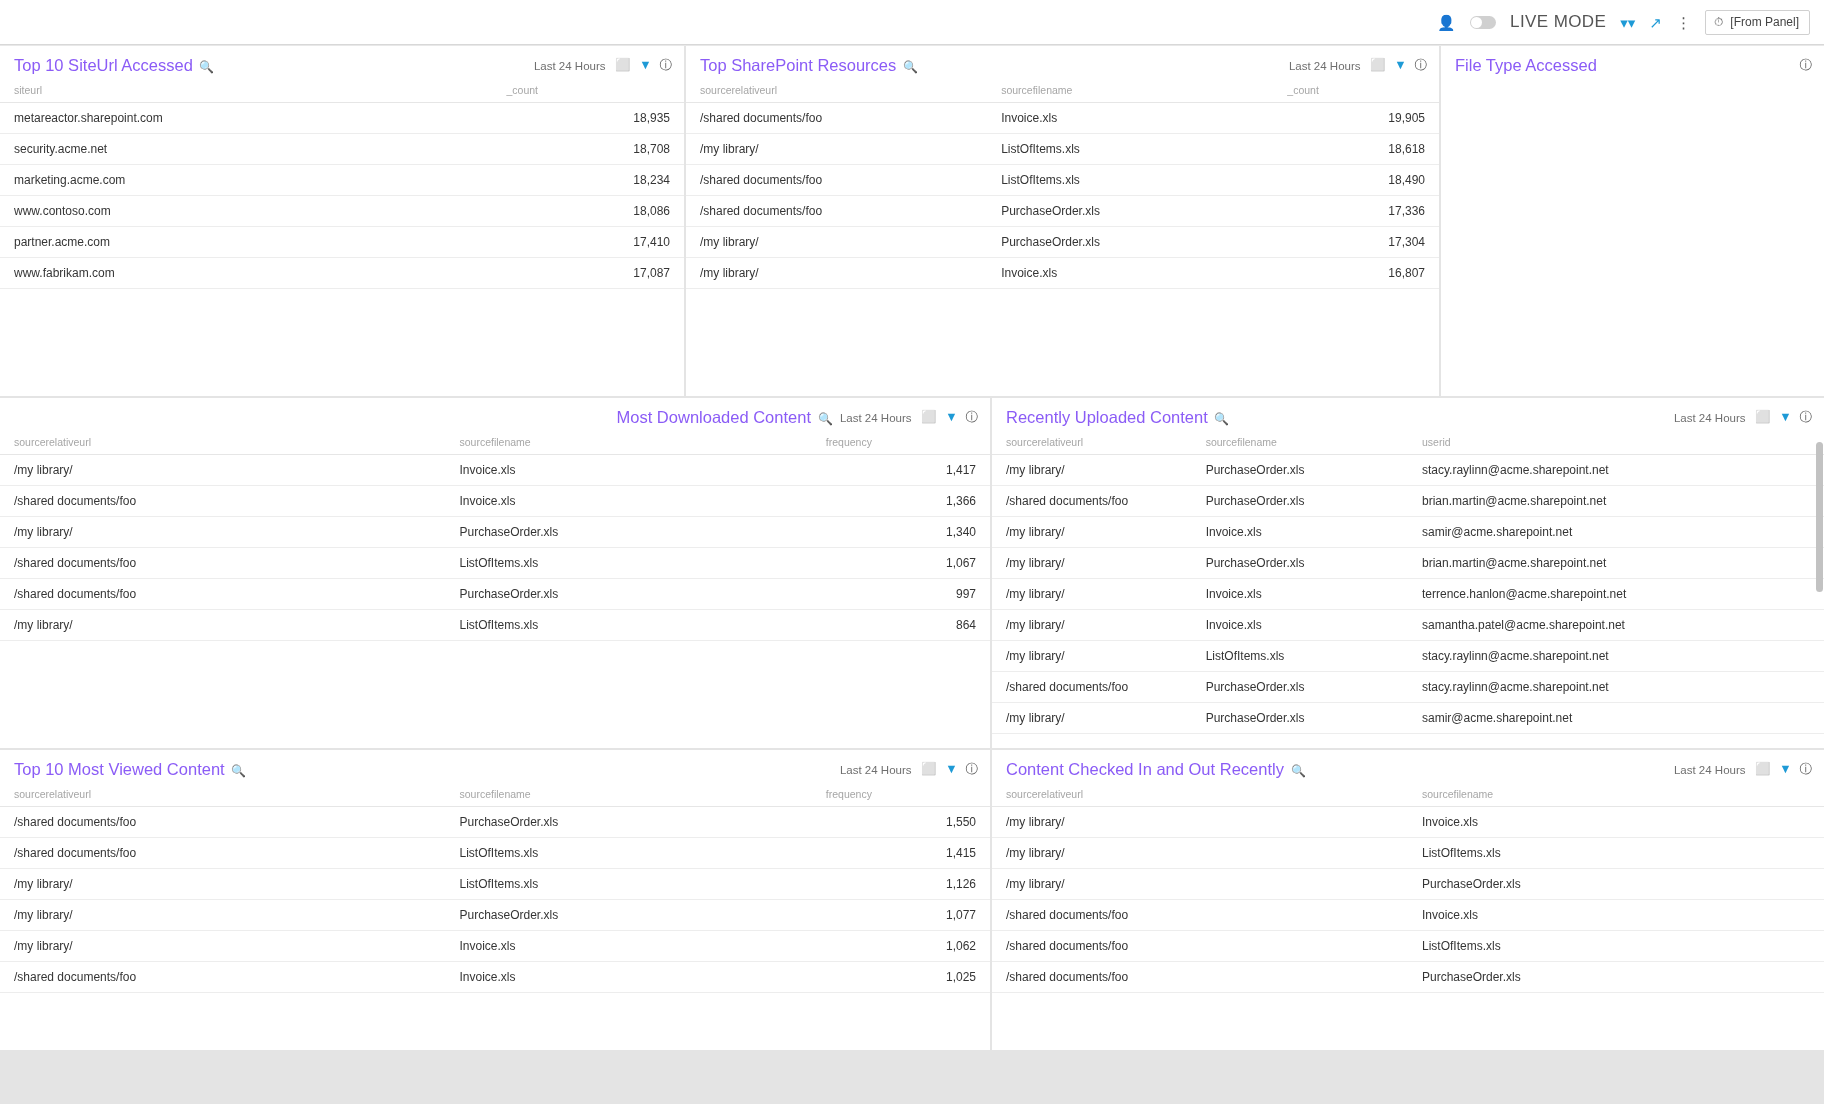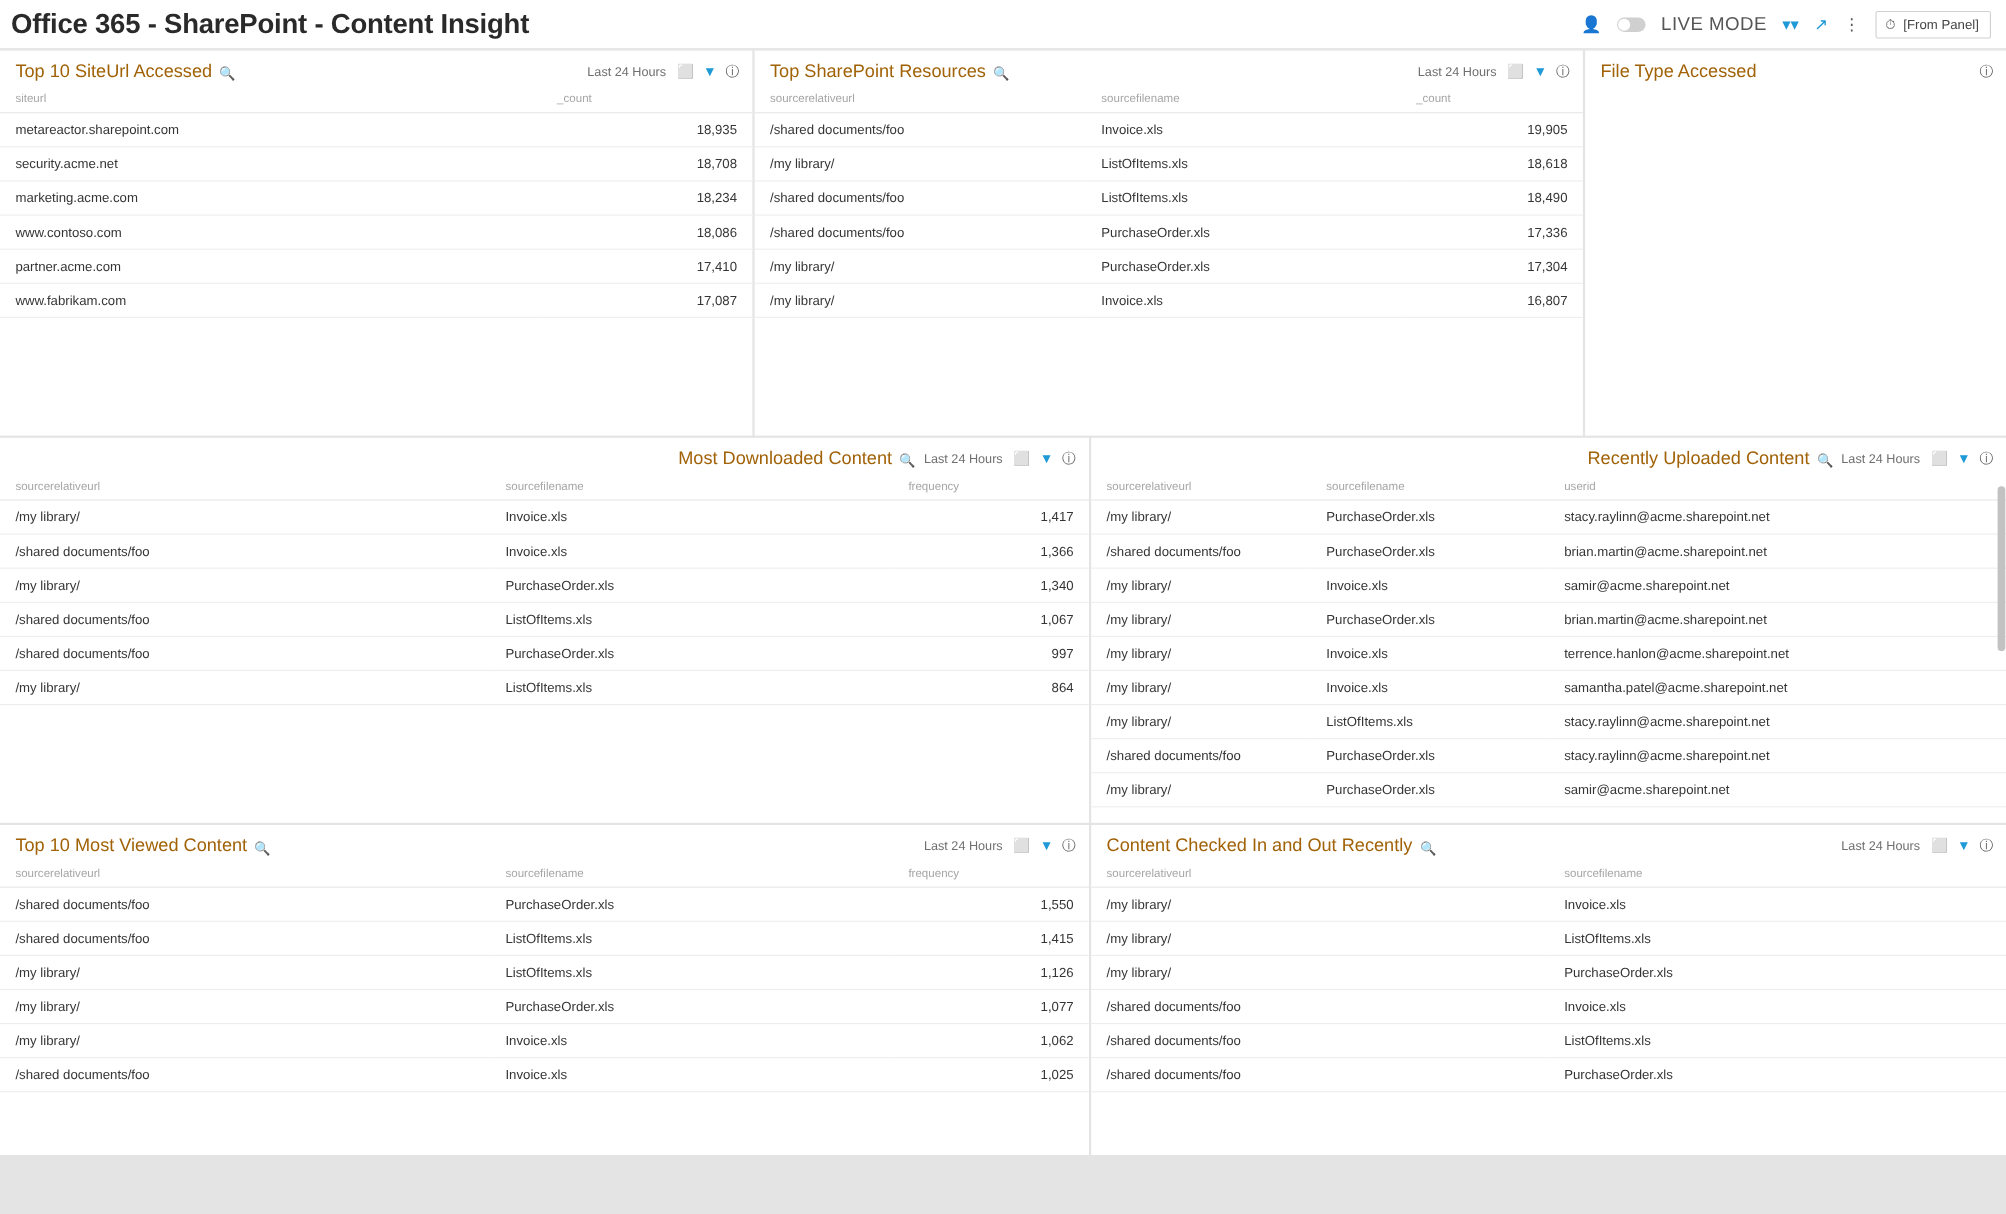--- a/index.html
+++ b/index.html
@@ -82,21 +82,21 @@
     flex-direction: column;
   }
   .panel-head {
     display: flex;
     align-items: center;
     padding: 10px 12px 6px 14px;
     gap: 7px;
   }
   .panel-title {
     font-size: 16.5px;
-    color: #a16207;
+    color: #8b5cf6;
     font-weight: normal;
     white-space: nowrap;
   }
   .magnifier {
     color: #6b6b6b; font-size: 12px; line-height: 1;
     transform: translateY(1px);
   }
   .head-right {
     margin-left: auto;
     display: flex; align-items: center; gap: 8px;
@@ -145,21 +145,20 @@
     position: absolute; top: 0; left: 0;
     width: 7px; height: 150px;
     border-radius: 4px;
     background: #c2c2c2;
   }
 </style>
 </head>
 <body>
 
 <div class="topbar">
-  <div class="app-title">Office 365 - SharePoint - Content Insight</div>
   <div class="topbar-right">
     <span class="user-icon">👤</span>
     <span class="toggle-switch"></span>
     <span class="live-mode-label">LIVE MODE</span>
     <span class="icon-btn">▾▾</span>
     <span class="icon-btn">↗</span>
     <span class="icon-btn dark">⋮</span>
     <span class="panel-time">
       <span class="clock">⏱</span>
       <span>[From Panel]</span>
@@ -345,21 +344,21 @@
             </tr>
           <tr>
               <td>/my library/</td>
               <td>ListOfItems.xls</td>
               <td class="num">864</td>
             </tr>
         </tbody>
       </table>
     </div>
 
-    <div class="panel" style="flex:1;align-items:flex-end;">
+    <div class="panel" style="flex:1;">
       <div class="panel-head">
         <span class="panel-title">Recently Uploaded Content</span>
         <span class="magnifier">🔍</span>
         <span class="head-right">
           <span class="timerange">Last 24 Hours</span>
           <span class="hicon grey">⬜</span>
           <span class="hicon blue">▼</span>
           <span class="hicon info">ⓘ</span>
         </span>
       </div>

